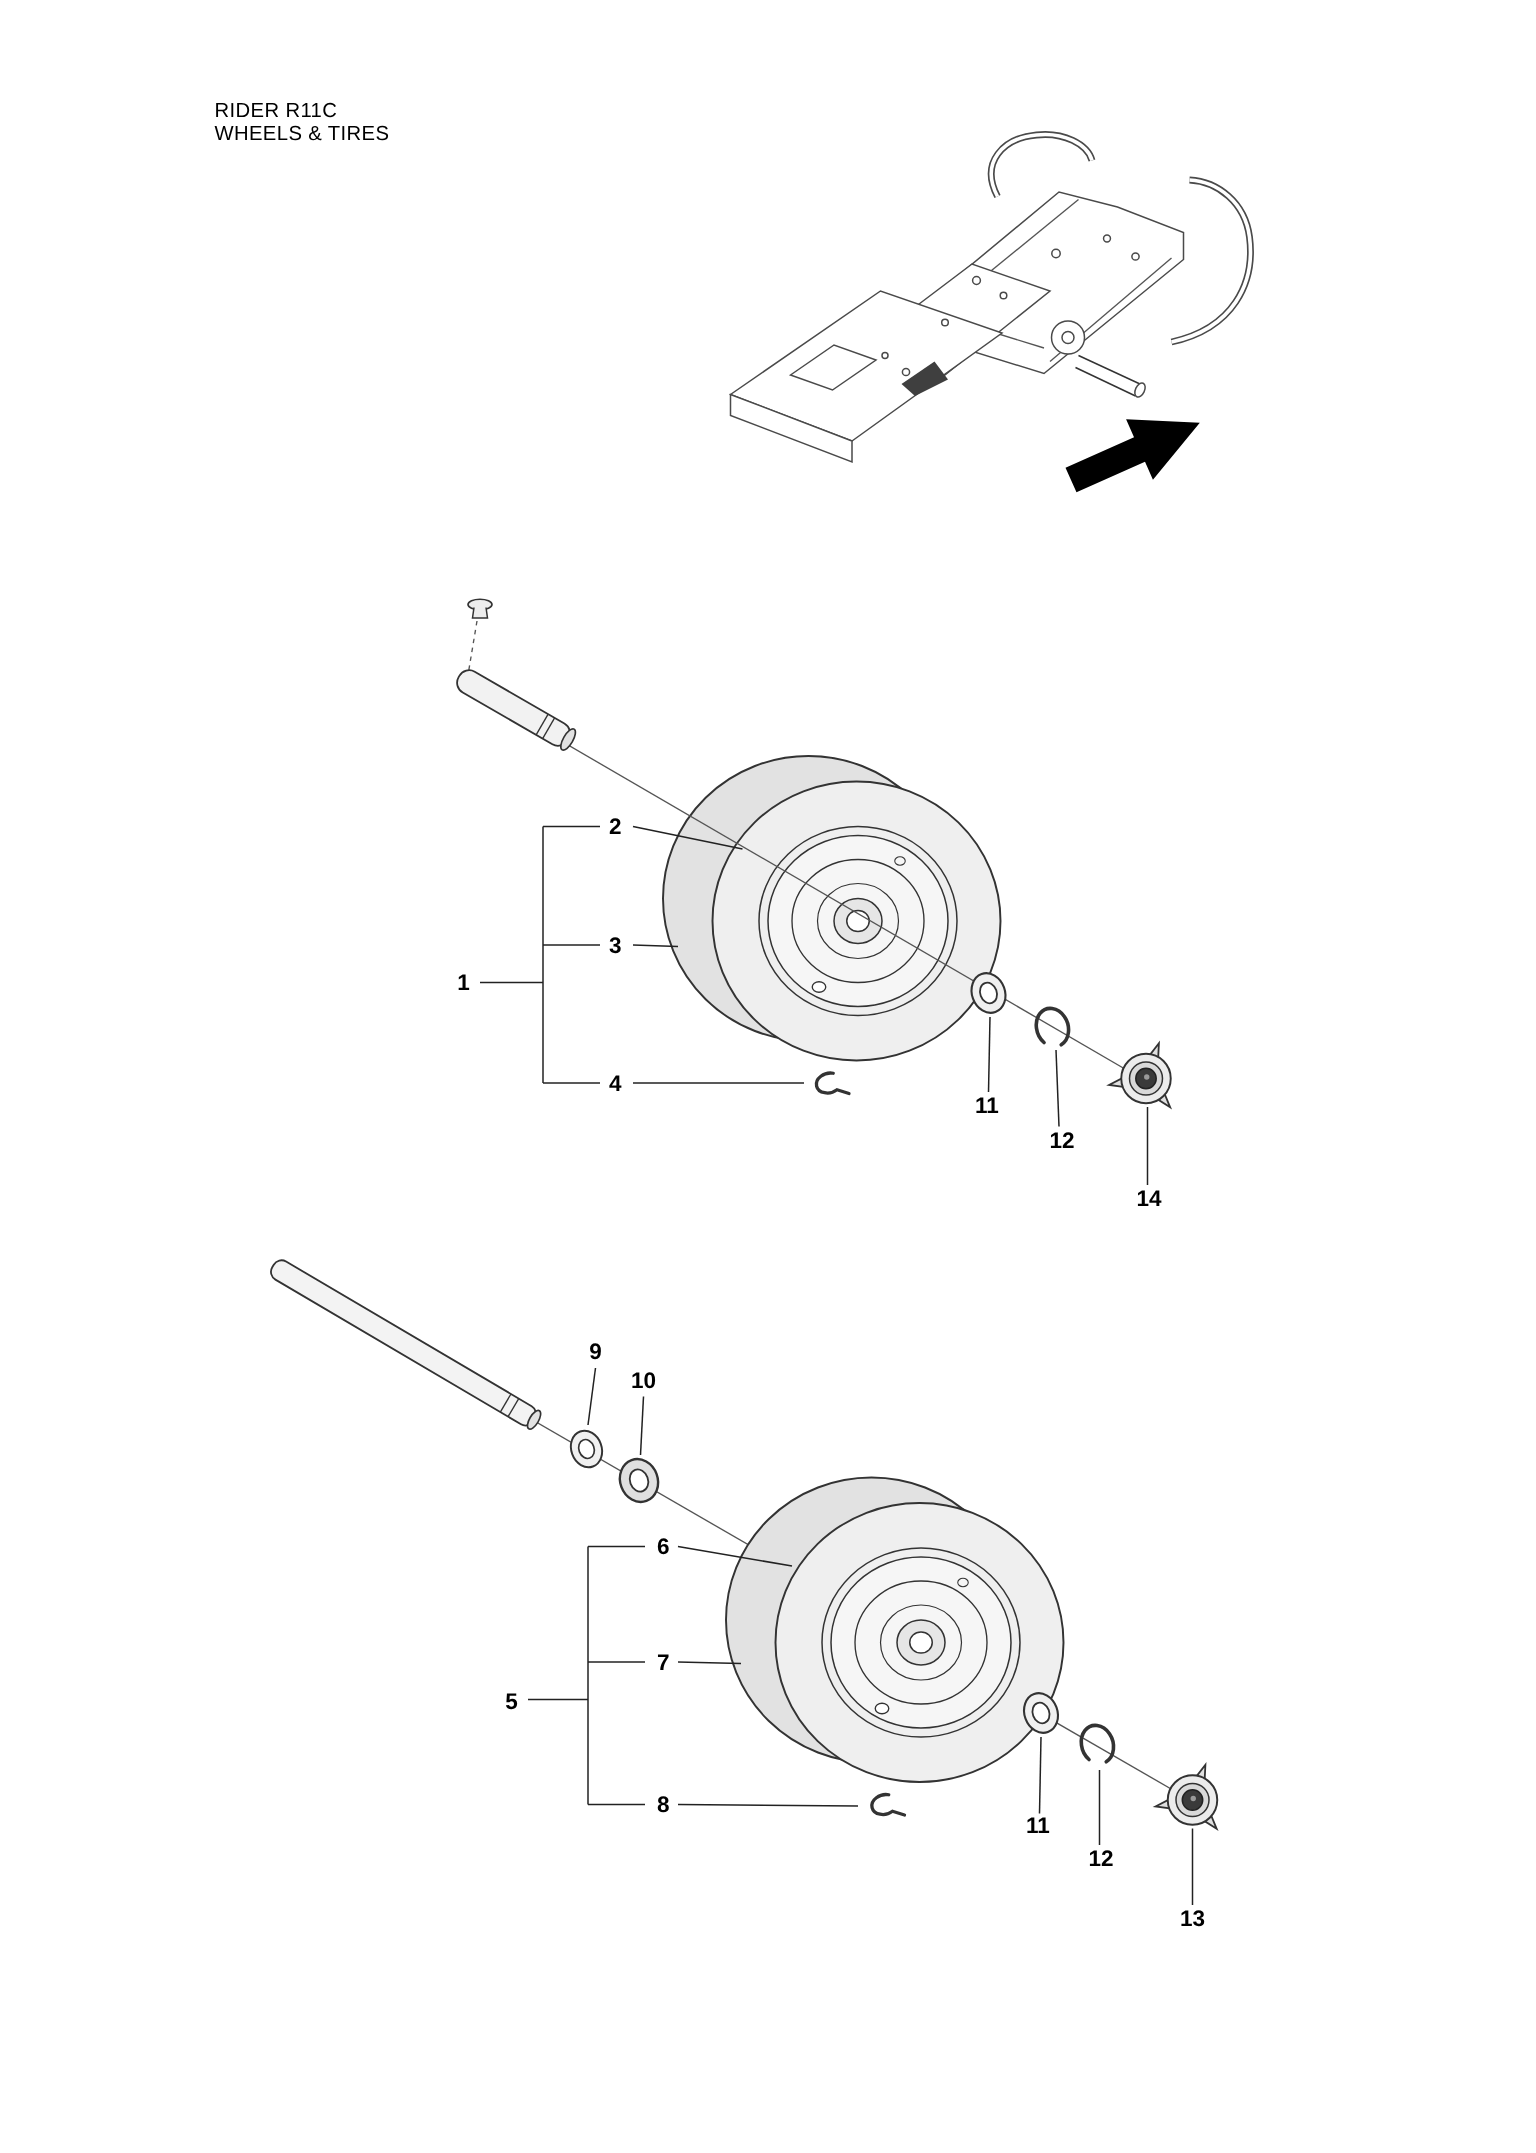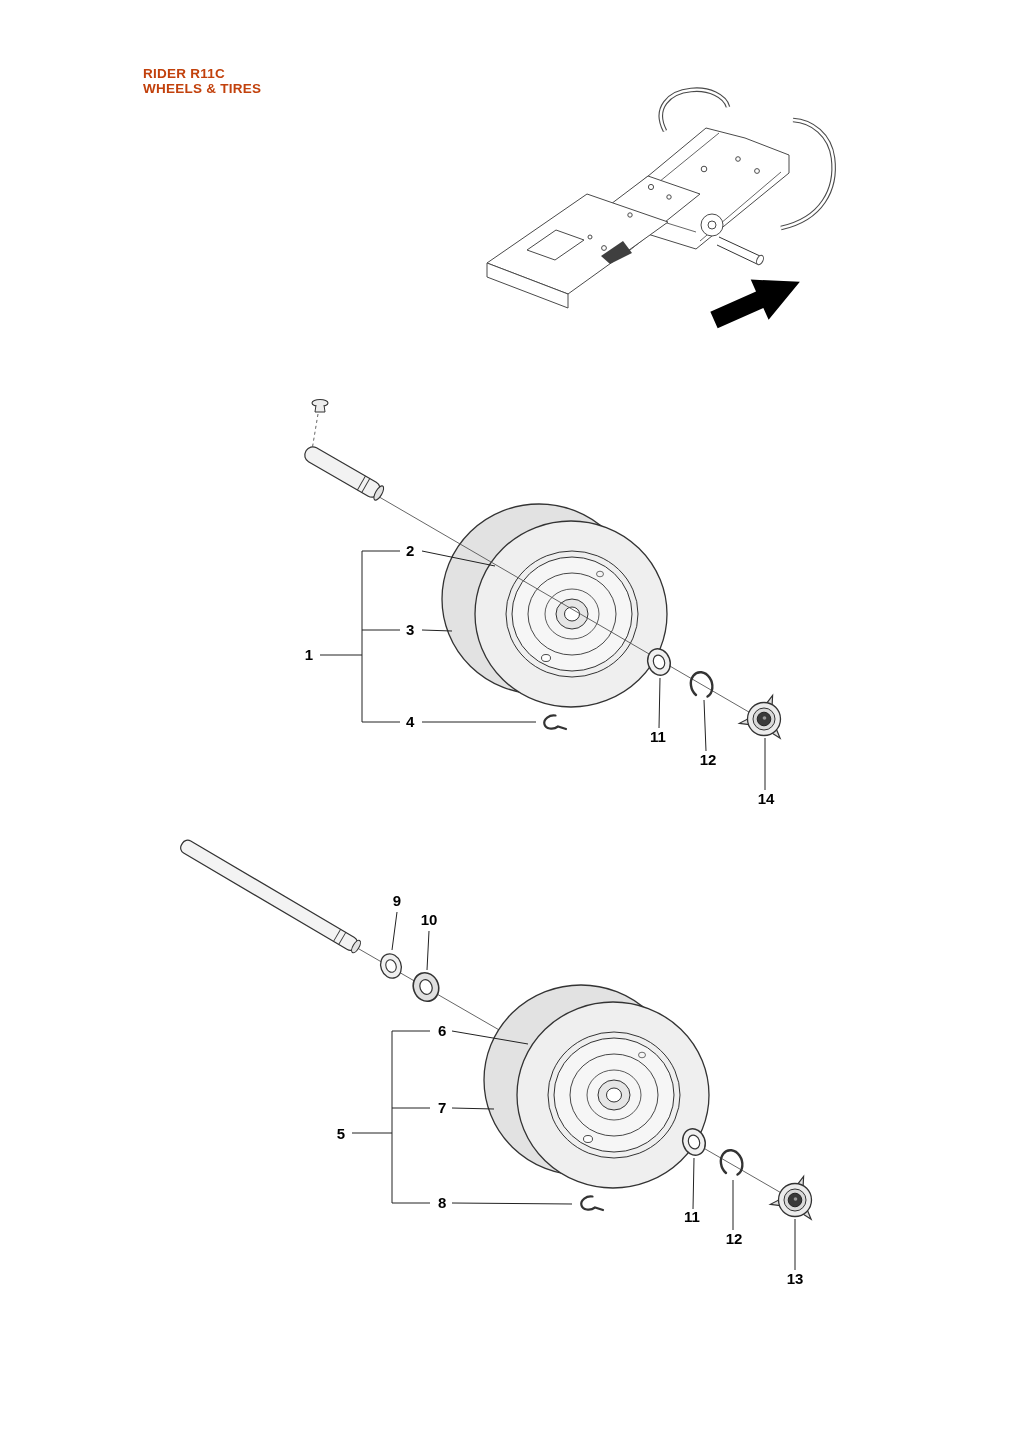--- a/index.html
+++ b/index.html
@@ -5,22 +5,22 @@
   html,body { margin:0; padding:0; background:#ffffff; }
   .page {
     position:relative;
     width:1024px; height:1435px;
     background:#ffffff;
     font-family:"Liberation Sans", sans-serif;
     overflow:hidden;
   }
   .header {
     position:absolute; left:143px; top:66px;
-    font-size:13.5px; line-height:15px; color:#c2410c;
-    letter-spacing:.25px; white-space:nowrap;font-weight:bold;
+    font-size:13.5px; line-height:15px; color:#000000;
+    letter-spacing:.25px; white-space:nowrap;
   }
   svg.diagram { position:absolute; left:0; top:0; }
   .ln    { stroke:#333; stroke-width:1; fill:none; }
   .thin  { stroke:#555; stroke-width:.9; fill:none; }
   .lead  { stroke:#222; stroke-width:1; fill:none; }
   .callout { font-family:"Liberation Sans", sans-serif; font-size:15px; font-weight:bold; fill:#000; }
   .sketch { stroke:#4a4a4a; stroke-width:1; fill:#fff; }
   .tube   { stroke:#4a4a4a; stroke-width:4.6; fill:none; }
   .tube-in{ stroke:#fff; stroke-width:2.4; fill:none; }
 </style>

